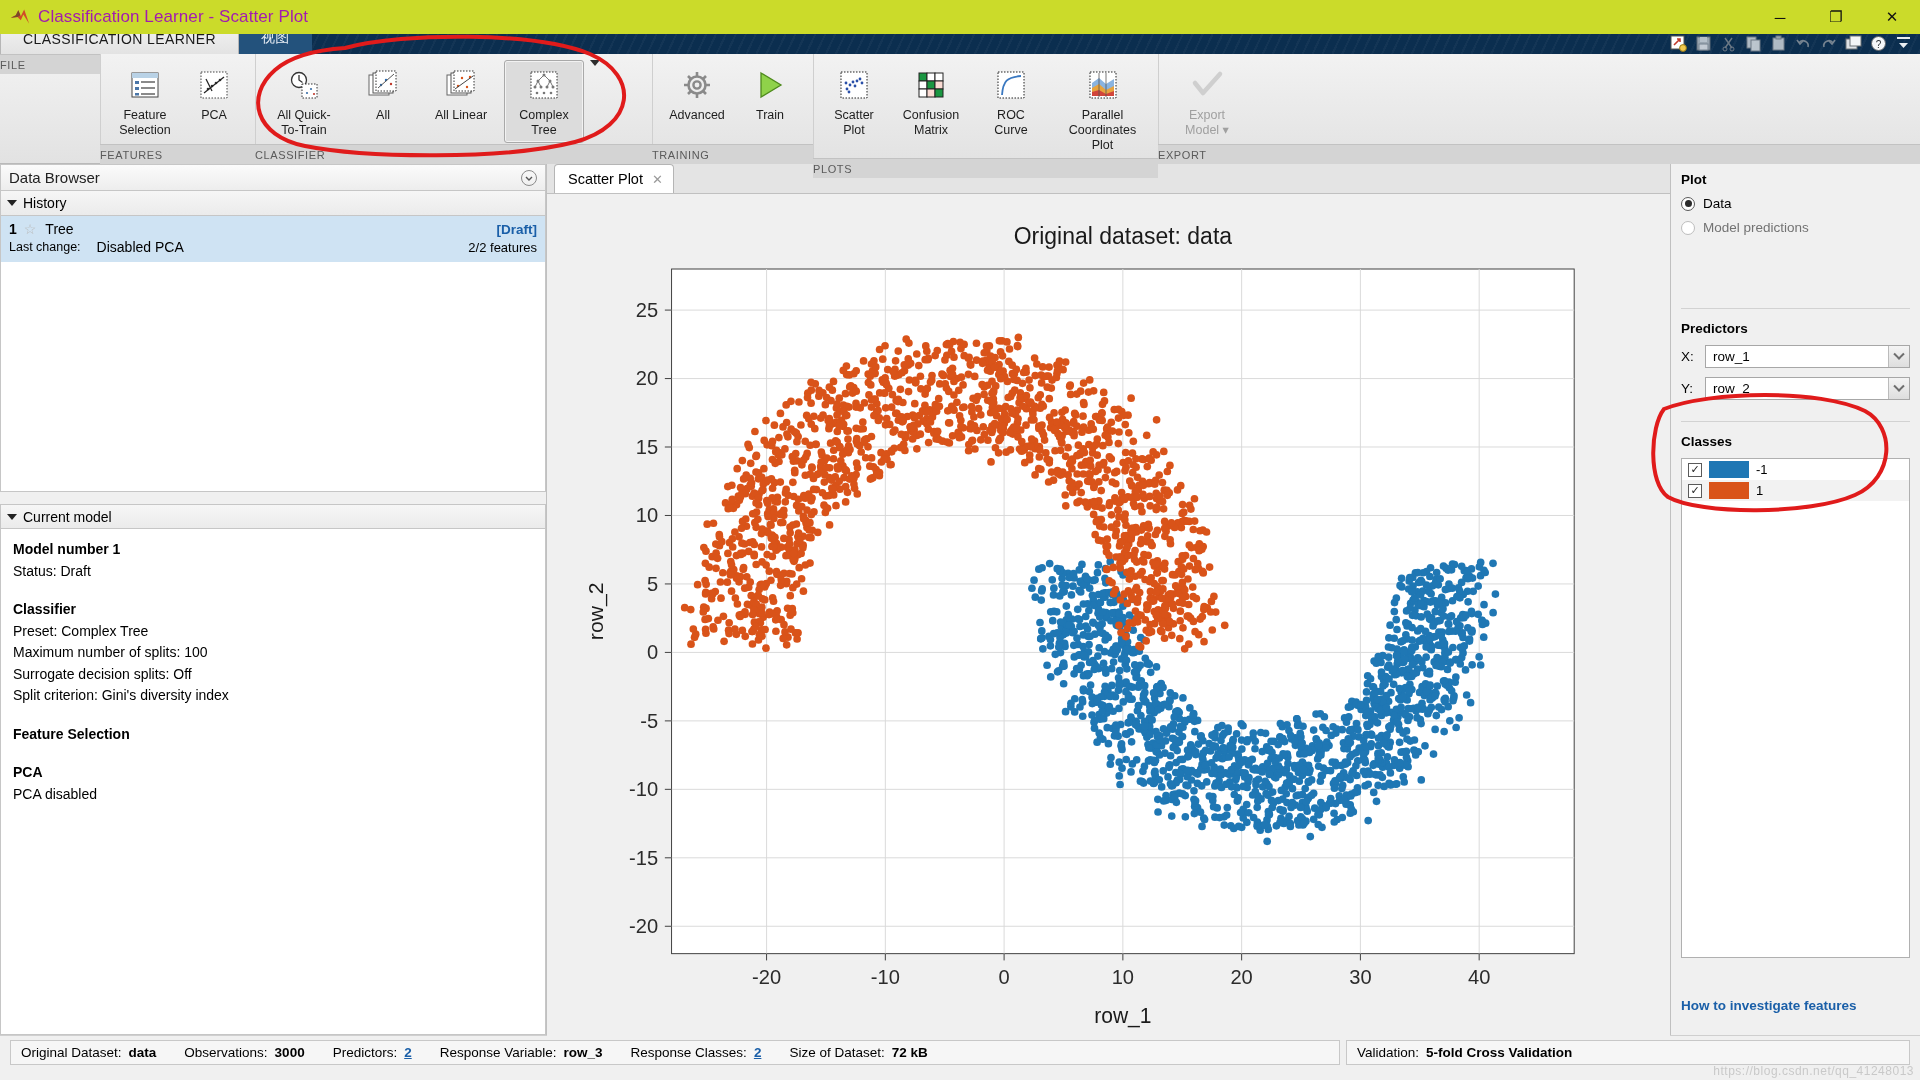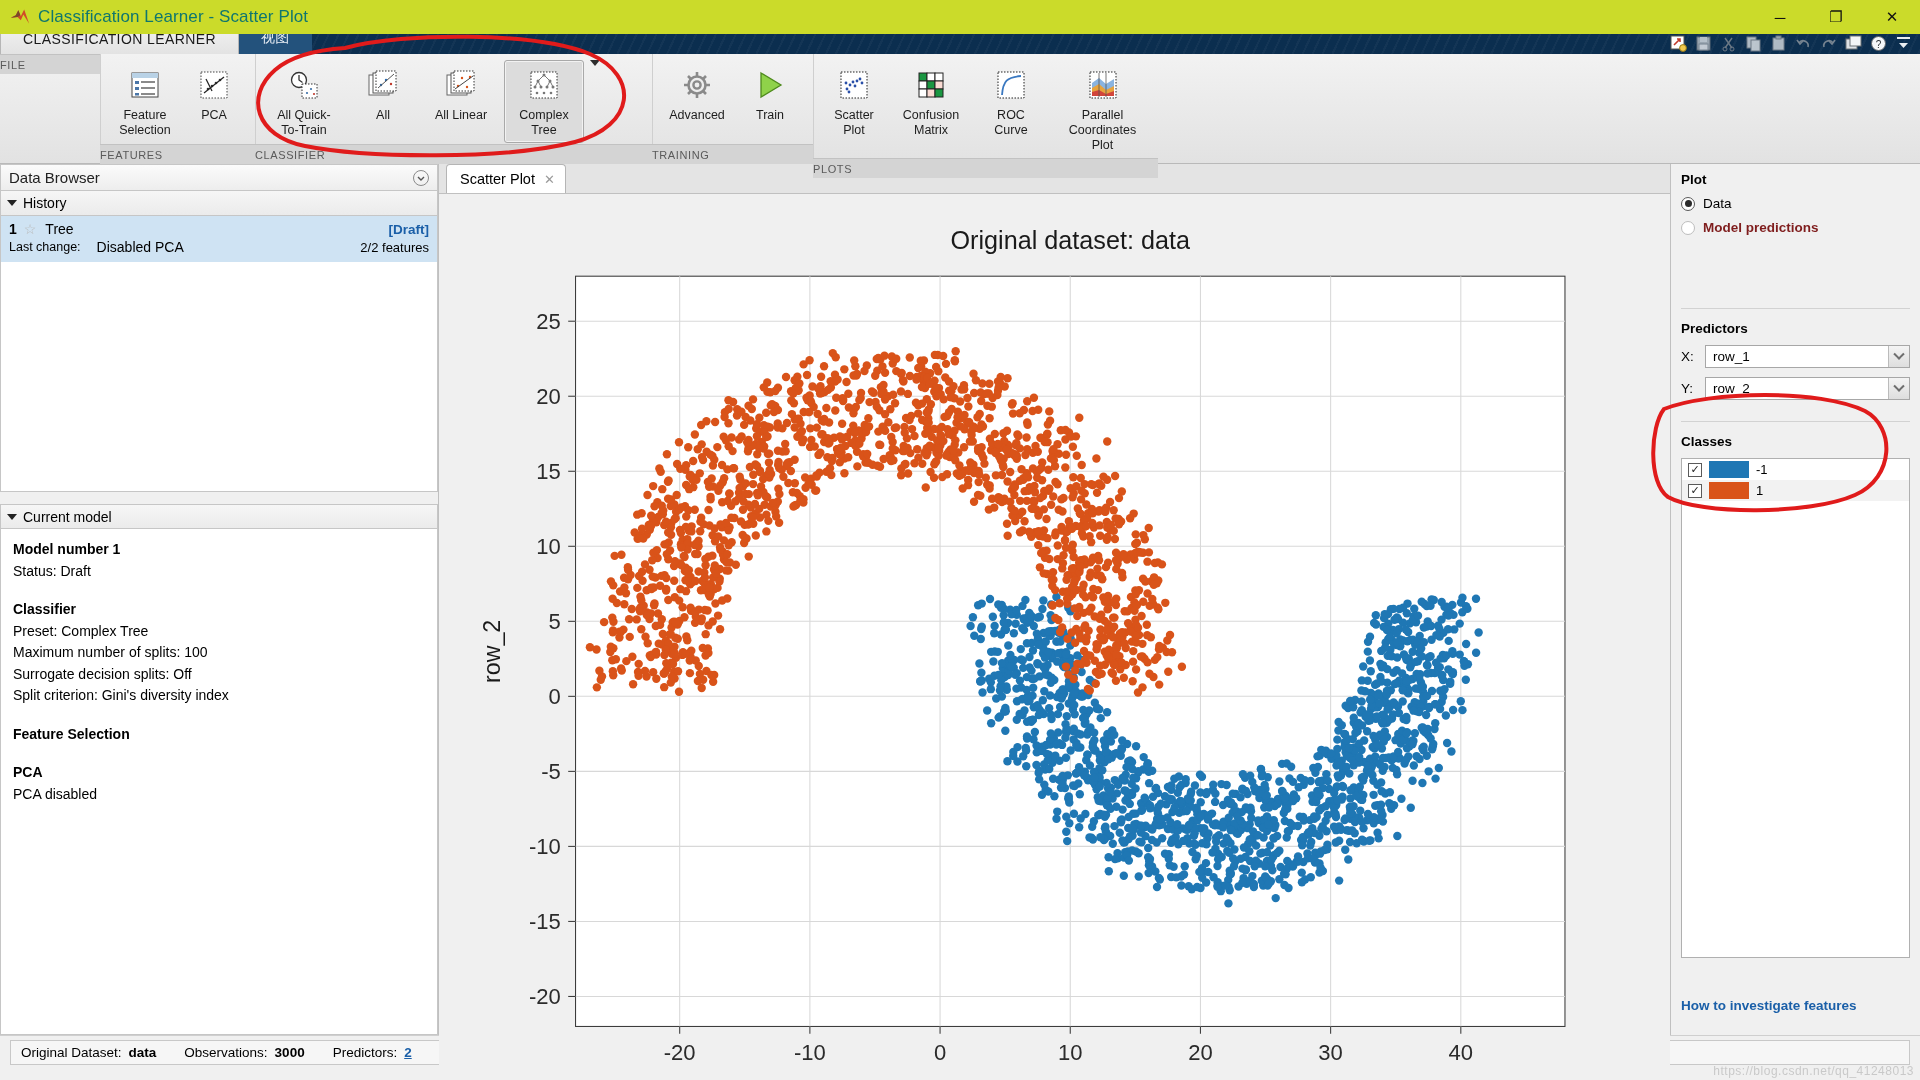--- a/index.html
+++ b/index.html
@@ -10,21 +10,21 @@
     font-size:13px; color:#000;
     background:#f0f0f0; overflow:hidden; position:relative;
   }
 
   
   .titlebar {
     height:34px; background:#cbdb2a; display:flex; align-items:center;
     padding-left:10px; position:relative;
   }
   .matlab-logo { width:20px; height:20px; margin-right:8px; flex:0 0 auto; }
-  .title-text { font-size:17px; color:#0f766e; letter-spacing:.1px; }
+  .title-text { font-size:17px; color:#a21caf; letter-spacing:.1px; }
   .win-buttons { margin-left:auto; display:flex; height:34px; }
   .win-btn {
     width:56px; height:34px; display:flex; align-items:center; justify-content:center;
     font-size:15px; color:#111;
   }
 
   
   .tabstrip {
     height:20px; background:#0b2e4f; display:flex; align-items:flex-end;
     position:relative; overflow:hidden;
@@ -67,21 +67,21 @@
   .rbtn.selected { background:#dcdcdc; border:1px solid #a9a9a9; box-shadow:inset 0 0 0 1px #f2f2f2; }
   .rbtn.disabled { color:#a0a0a0; }
   .rlabel-lines { white-space:pre-line; }
   .dropdown-caret { width:22px; display:flex; align-items:center; justify-content:center; padding-bottom:24px;}
   .caret { width:0;height:0;border-left:5px solid transparent;border-right:5px solid transparent;border-top:6px solid #2d2d2d;}
 
   
   .main { display:flex; height:calc(1080px - 34px - 32px - 110px - 33px); }
 
   
-  .left { width:439px; background:#f0f0f0; display:flex; flex-direction:column; border-right:1px solid #c0c0c0;}
+  .left { width:547px; background:#f0f0f0; display:flex; flex-direction:column; border-right:1px solid #c0c0c0;}
   .panel-head {
     height:27px; background:linear-gradient(#fbfbfb,#ededed); border:1px solid #c6c6c6;
     display:flex; align-items:center; padding:0 8px; font-size:15px; color:#222;
   }
   .panel-head .undock { margin-left:auto; width:16px;height:16px;border-radius:8px;border:1px solid #8a8a8a;
     display:flex;align-items:center;justify-content:center; }
   .section-head {
     height:25px; background:linear-gradient(#f6f6f6,#ebebeb); border:1px solid #c6c6c6; border-top:none;
     display:flex; align-items:center; padding:0 6px; font-size:14px;
   }
@@ -119,21 +119,21 @@
     width:250px; background:#f0f0f0; border-left:1px solid #c0c0c0;
     display:flex; flex-direction:column; padding:8px 0 0 0; position:relative;
   }
   .rp-sec { padding:0 10px; }
   .rp-title { font-weight:bold; font-size:13.5px; margin-bottom:9px; }
   .radio-row { display:flex; align-items:center; gap:8px; margin-bottom:9px; font-size:13.5px;}
   .radio { width:14px;height:14px;border-radius:50%;border:1.5px solid #5a5a5a; background:#fff;
     display:flex;align-items:center;justify-content:center; flex:0 0 auto;}
   .radio .dot { width:7px;height:7px;border-radius:50%;background:#2a2a2a;}
   .radio.dis { border-color:#bdbdbd; }
-  .txt-dis { color:#7f1d1d;font-weight:bold; }
+  .txt-dis { color:#737373; }
   .rp-div { height:1px; background:#d2d2d2; margin:12px 10px; }
   .pred-row { display:flex; align-items:center; gap:8px; margin-bottom:9px; }
   .pred-label { width:16px; font-size:13.5px; }
   .combo {
     flex:1; height:23px; background:#fff; border:1px solid #a7a7a7; display:flex; align-items:center;
     font-size:13.5px; padding-left:7px; position:relative;
   }
   .combo .cbtn { margin-left:auto; width:21px; height:21px; background:linear-gradient(#f4f4f4,#dedede);
     border-left:1px solid #bbb; display:flex; align-items:center; justify-content:center; }
   .chev { width:8px;height:8px;border-right:2px solid #6e6e6e;border-bottom:2px solid #6e6e6e;
@@ -460,20 +460,34 @@
               </g>
             </svg>
         </span>
         <span class="rlabel-lines">Parallel
 Coordinates Plot</span>
       </div>
     </div>
     <div class="rgroup-label">PLOTS</div>
   </div>
 
+  <div class="rgroup" style="flex:1">
+    <div class="rgroup-body">
+      <div class="rbtn disabled" style="min-width:88px">
+        <span class="ricon">
+          <svg width="34" height="34" viewBox="0 0 34 34">
+              <path d="M5 15 L13 25 L30 6" stroke="#cfcfcf" stroke-width="4.5" fill="none" stroke-linecap="round" stroke-linejoin="round"></path>
+            </svg>
+        </span>
+        <span class="rlabel-lines">Export
+Model ▾</span>
+      </div>
+    </div>
+    <div class="rgroup-label">EXPORT</div>
+  </div>
 </div>
 
 <div class="main">
 
   <div class="left">
     <div class="panel-head">
       <span>Data Browser</span>
       <span class="undock">
         <svg width="10" height="10" viewBox="0 0 10 10">
             <path d="M2 4 L5 7 L8 4" stroke="#555" stroke-width="1.4" fill="none"></path>

